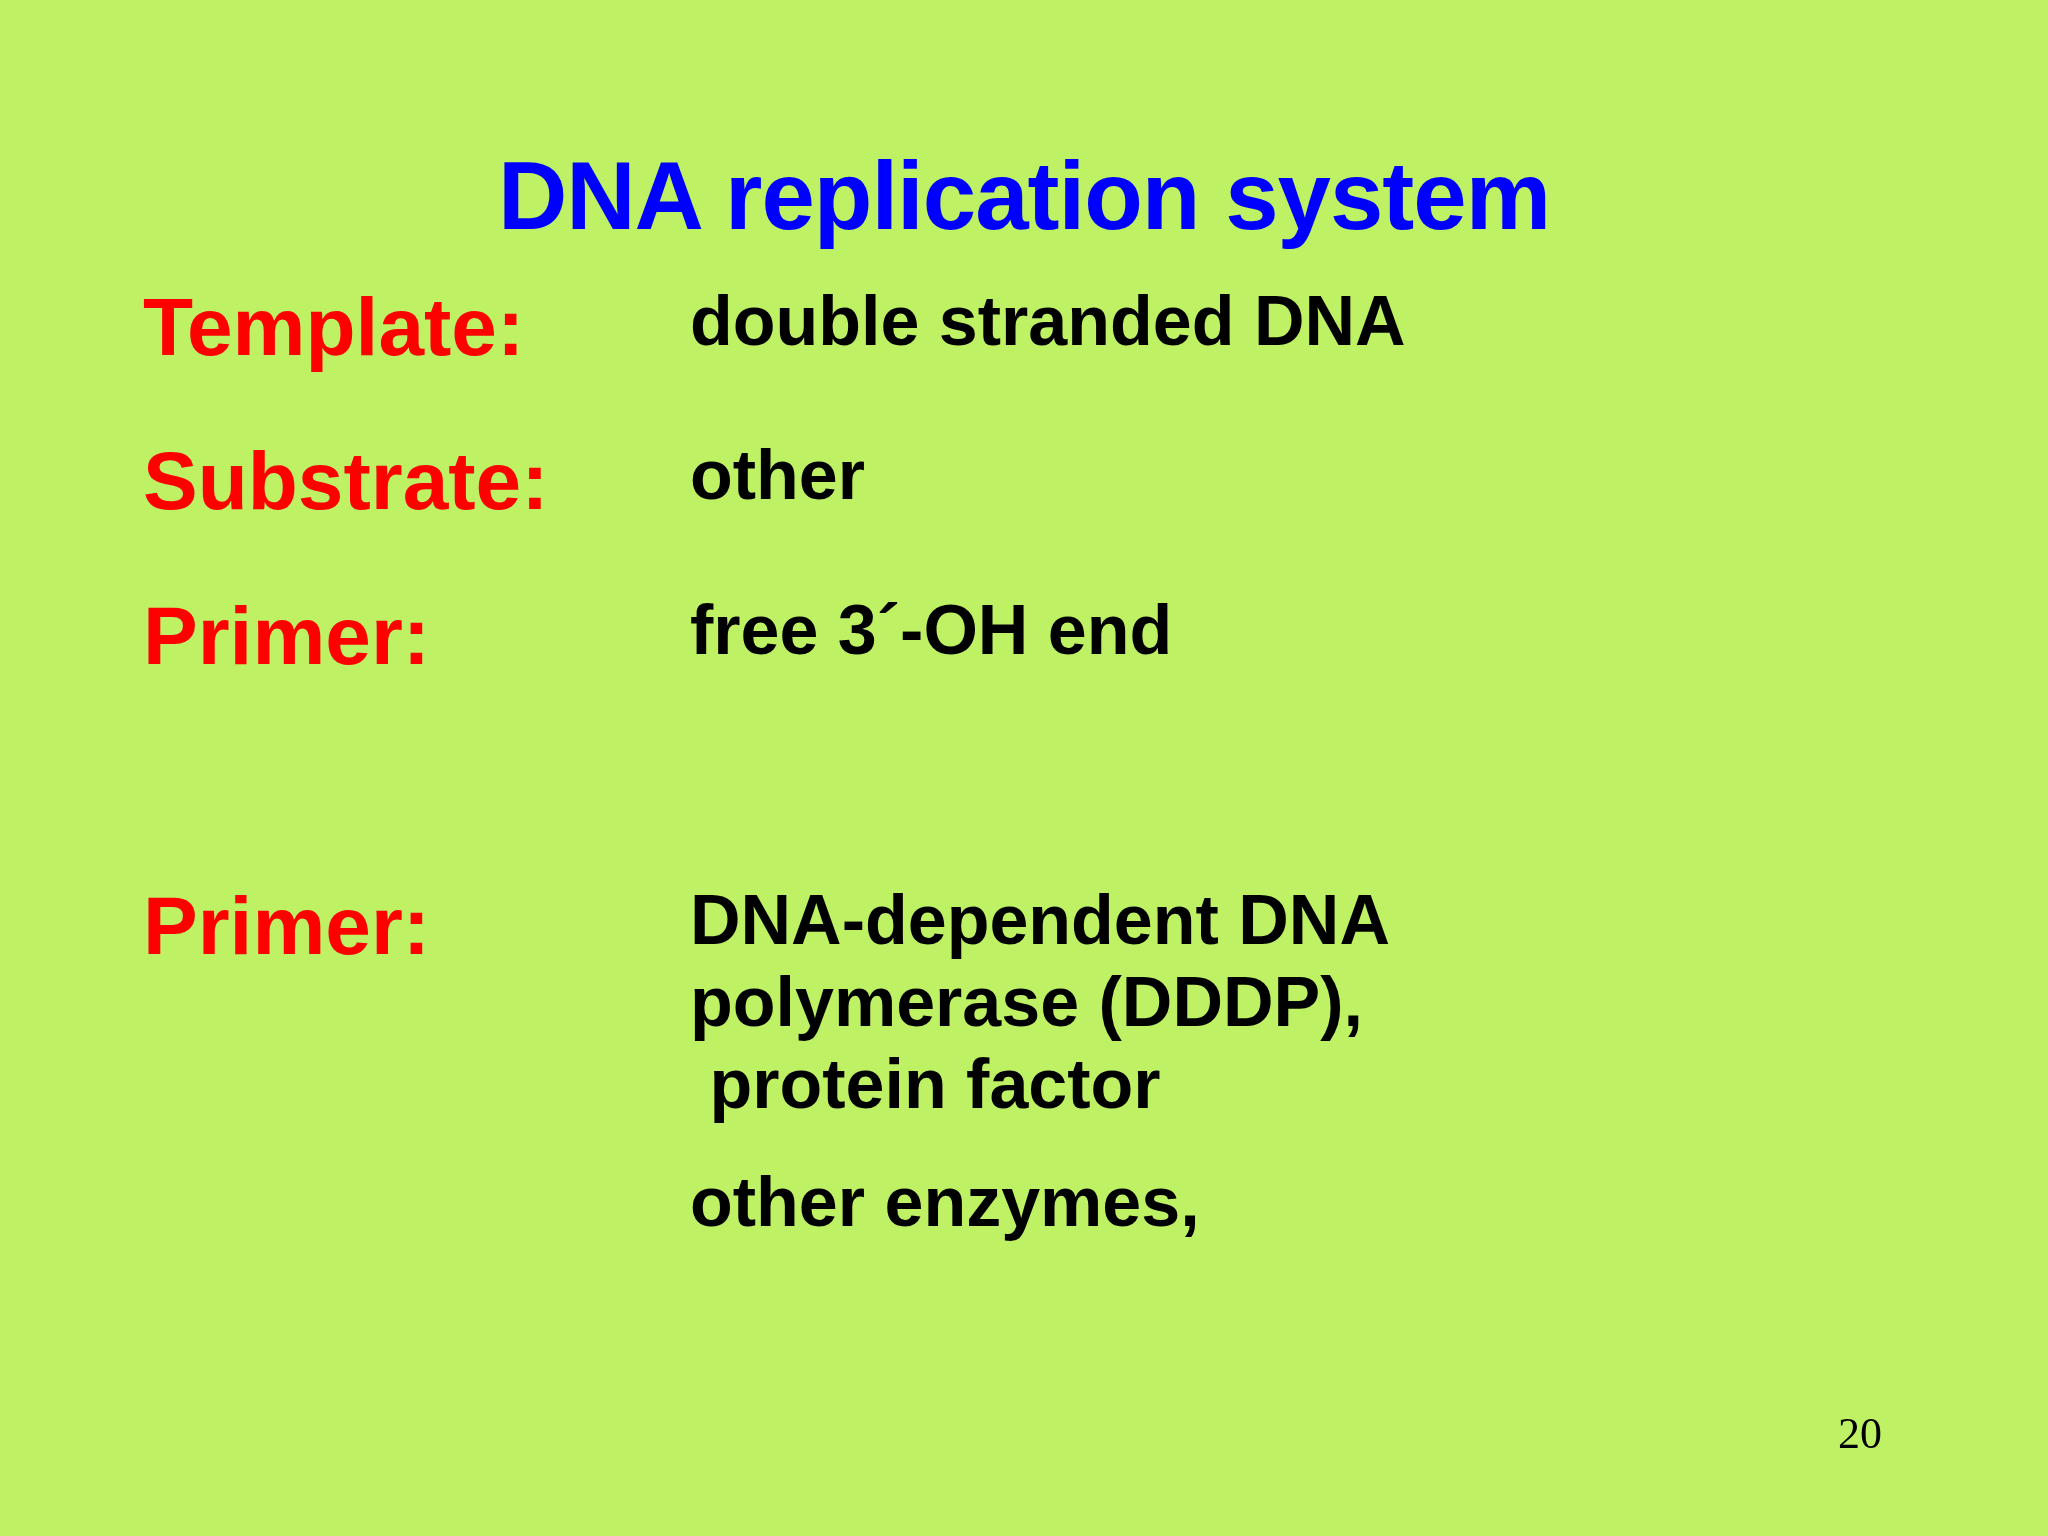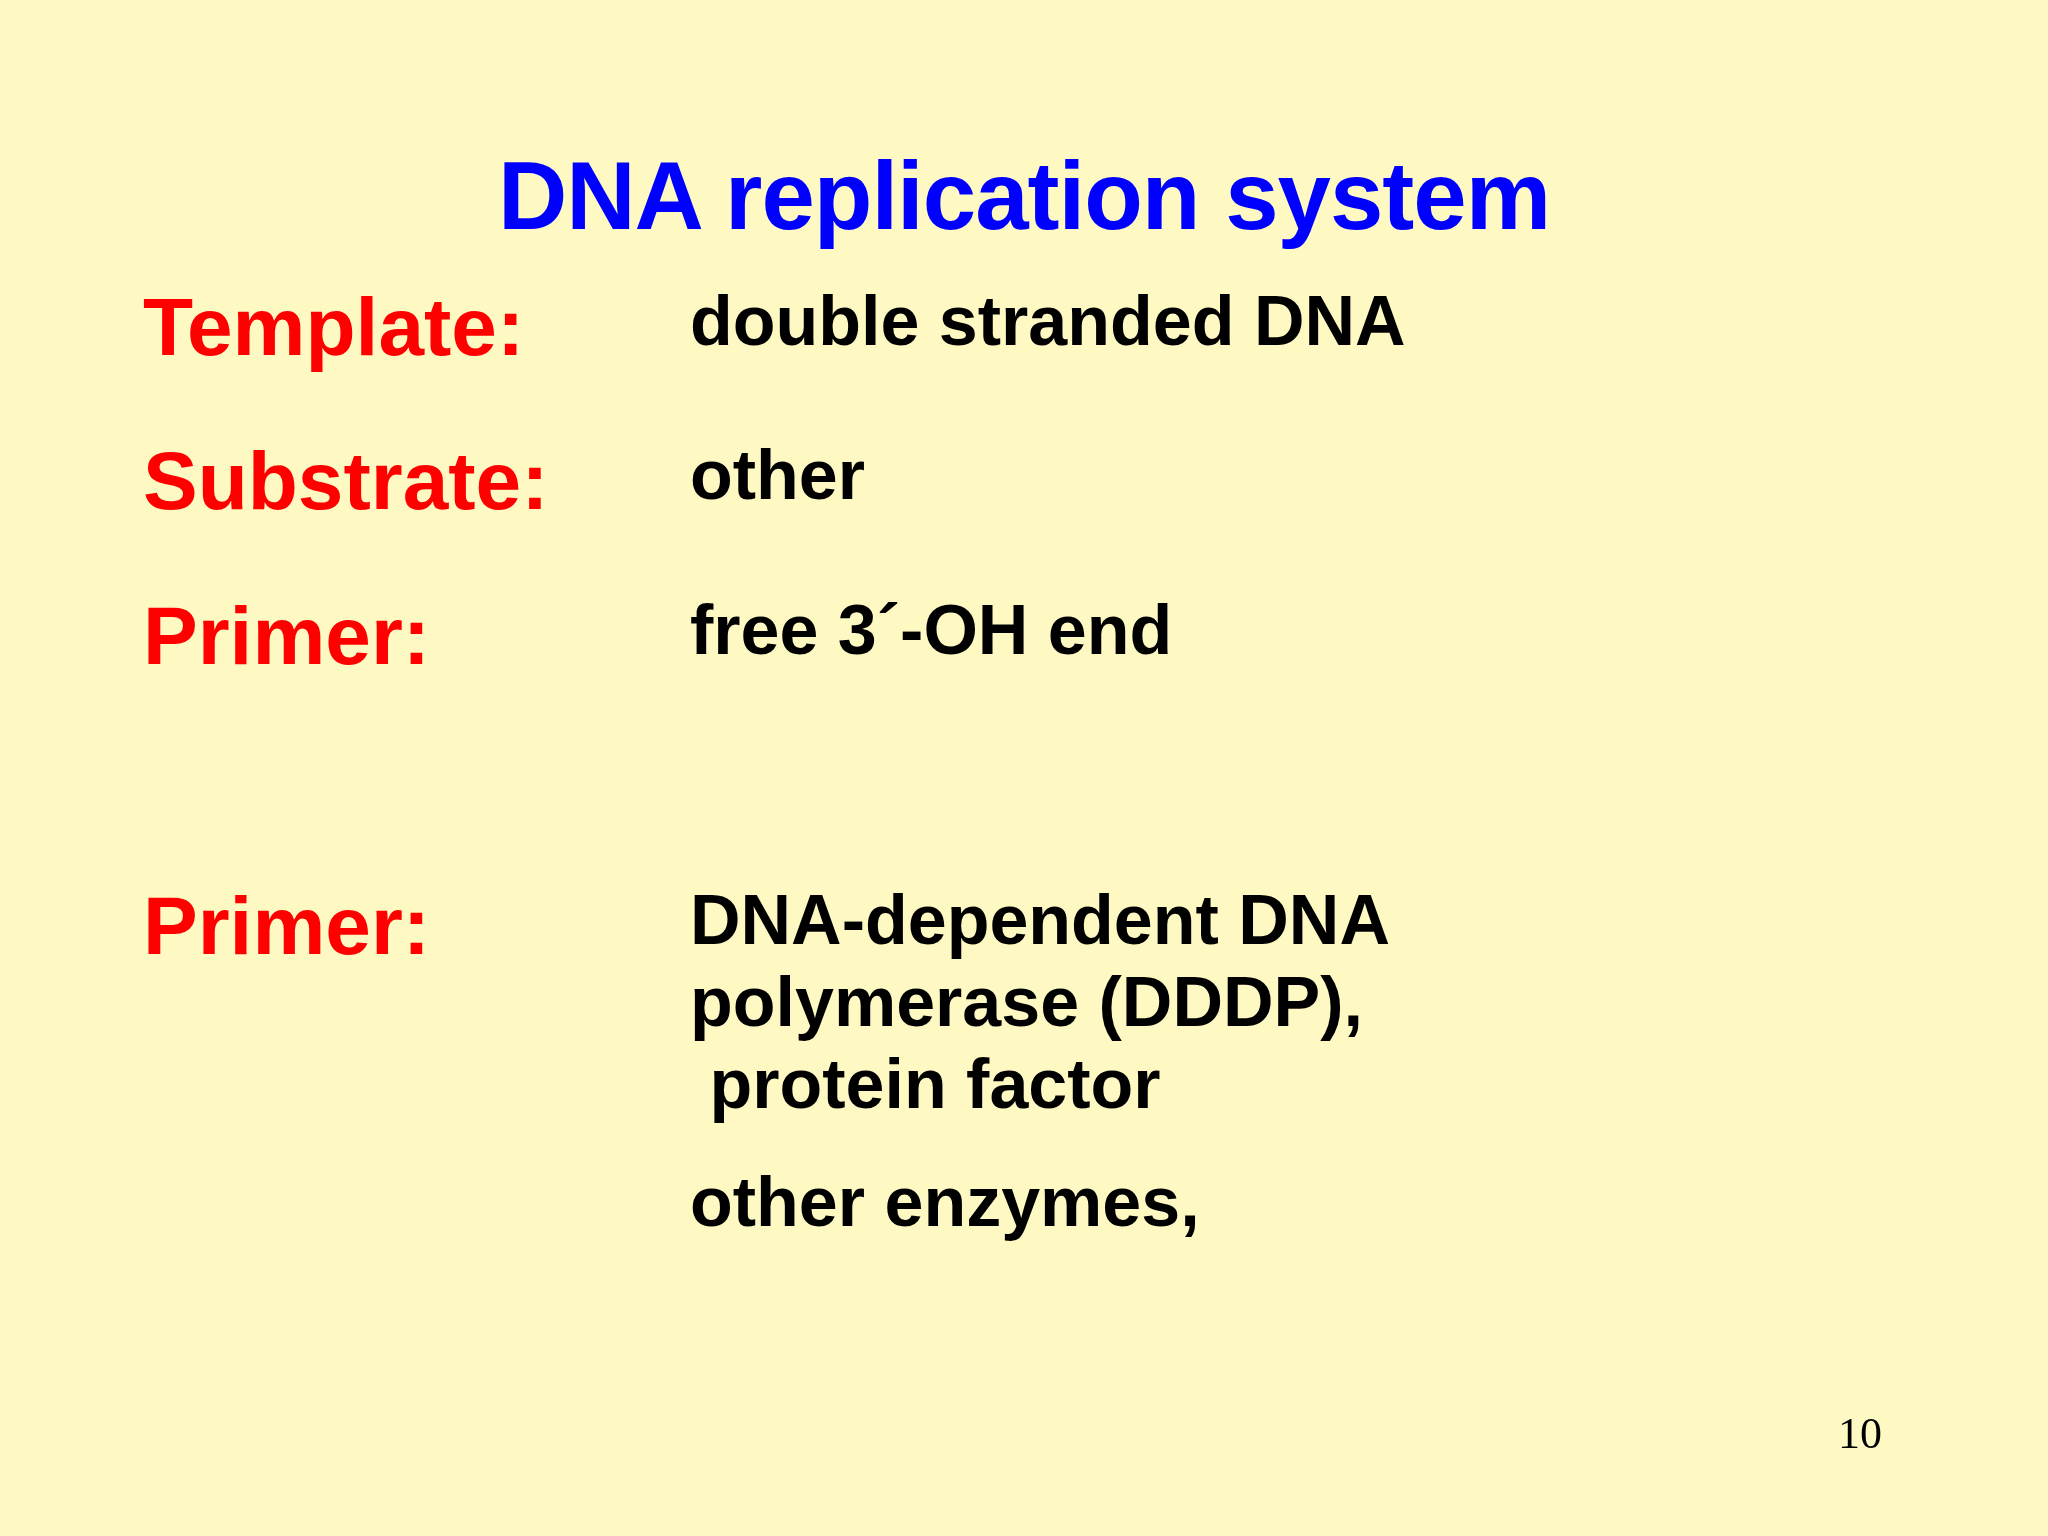--- a/index.html
+++ b/index.html
@@ -96,21 +96,21 @@
     font-family: "Liberation Serif", "DejaVu Serif", serif;
     font-size: 44px;
     line-height: 1.0;
     color: #000000;
     font-weight: normal;
   }
 </style>
 </head>
 <body>
 
-<div class="slide" style="background: #fef9c3;">
+<div class="slide" style="background: #bef264;">
 
   <h1 class="slide-title" style="color: rgb(0, 0, 255);">DNA replication system</h1>
 
   <div class="body-block">
 
     <div class="row row-template">
       <span class="row-label" style="color: rgb(255, 0, 0);">Template:</span>
       <span class="row-value" style="color: rgb(0, 0, 0);">
         <span class="value-line">double stranded DNA</span>
       </span>
@@ -135,15 +135,15 @@
       <span class="row-value" style="color: rgb(0, 0, 0);">
         <span class="value-line">DNA-dependent DNA</span>
         <span class="value-line">polymerase (DDDP),</span>
         <span class="value-line"> protein factor</span>
         <span class="value-line gap-before">other enzymes,</span>
       </span>
     </div>
 
   </div>
 
-  <div class="page-number">10</div>
+  <div class="page-number">20</div>
 
 </div>
 
 </body></html>

